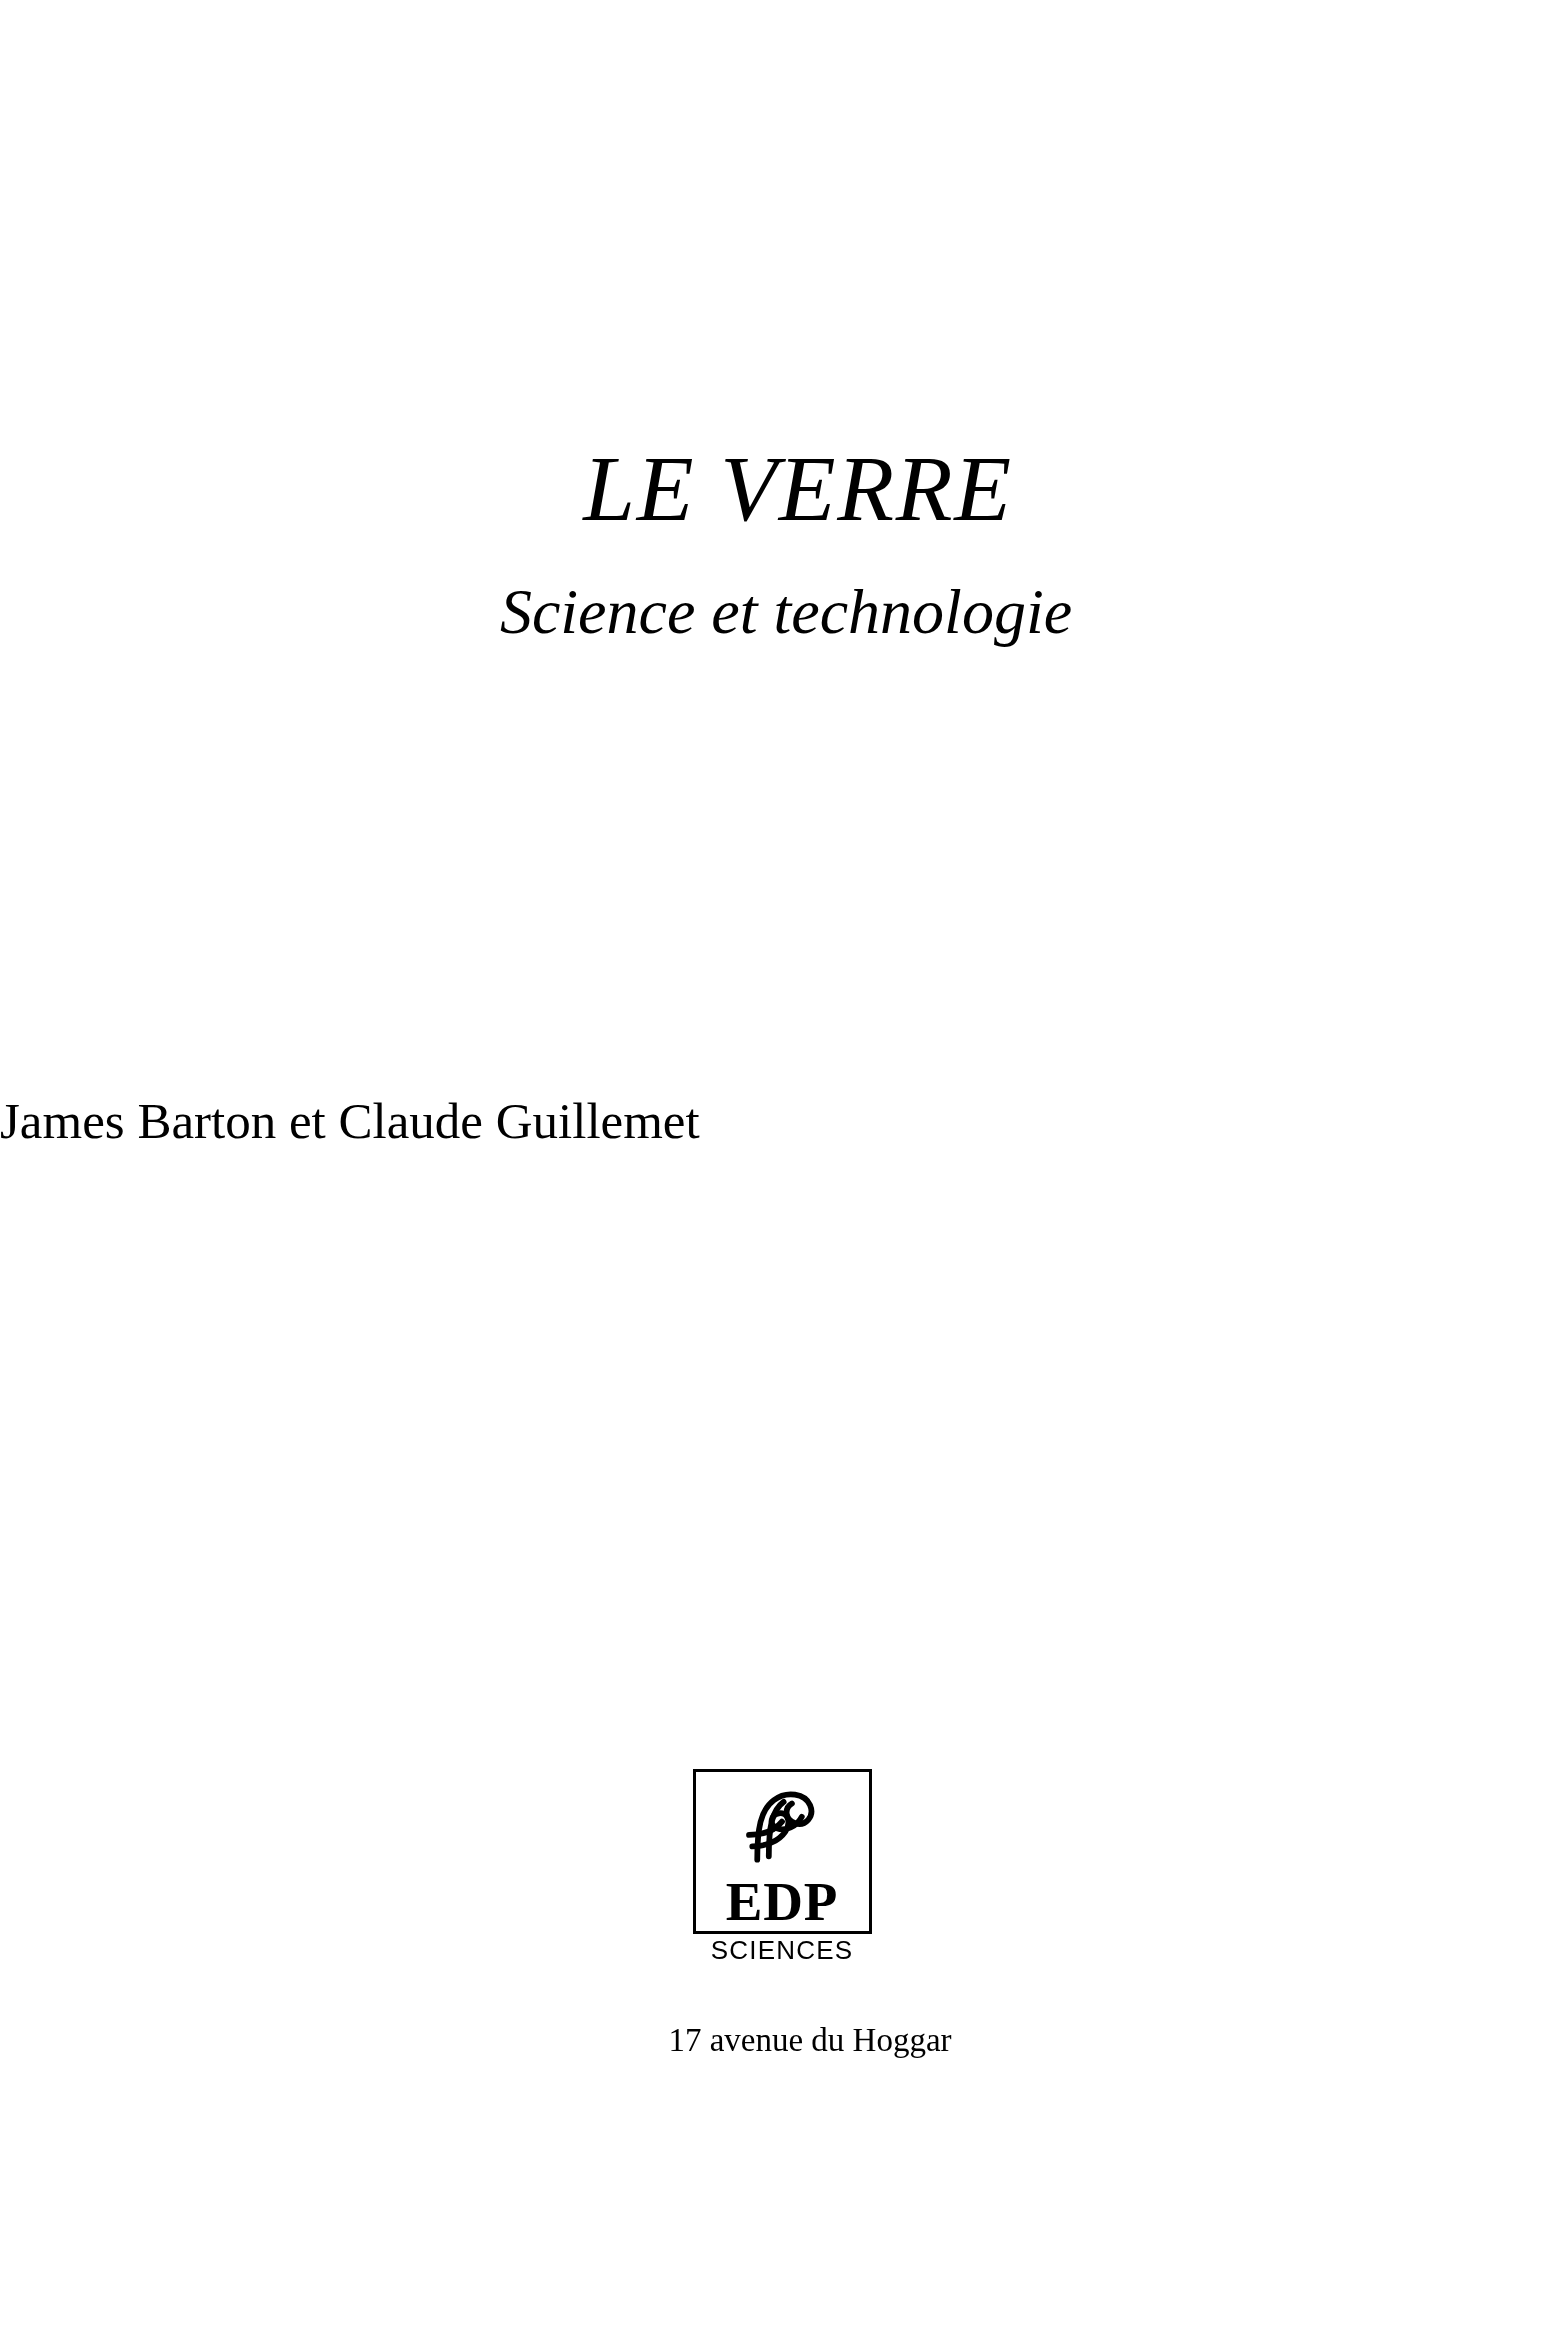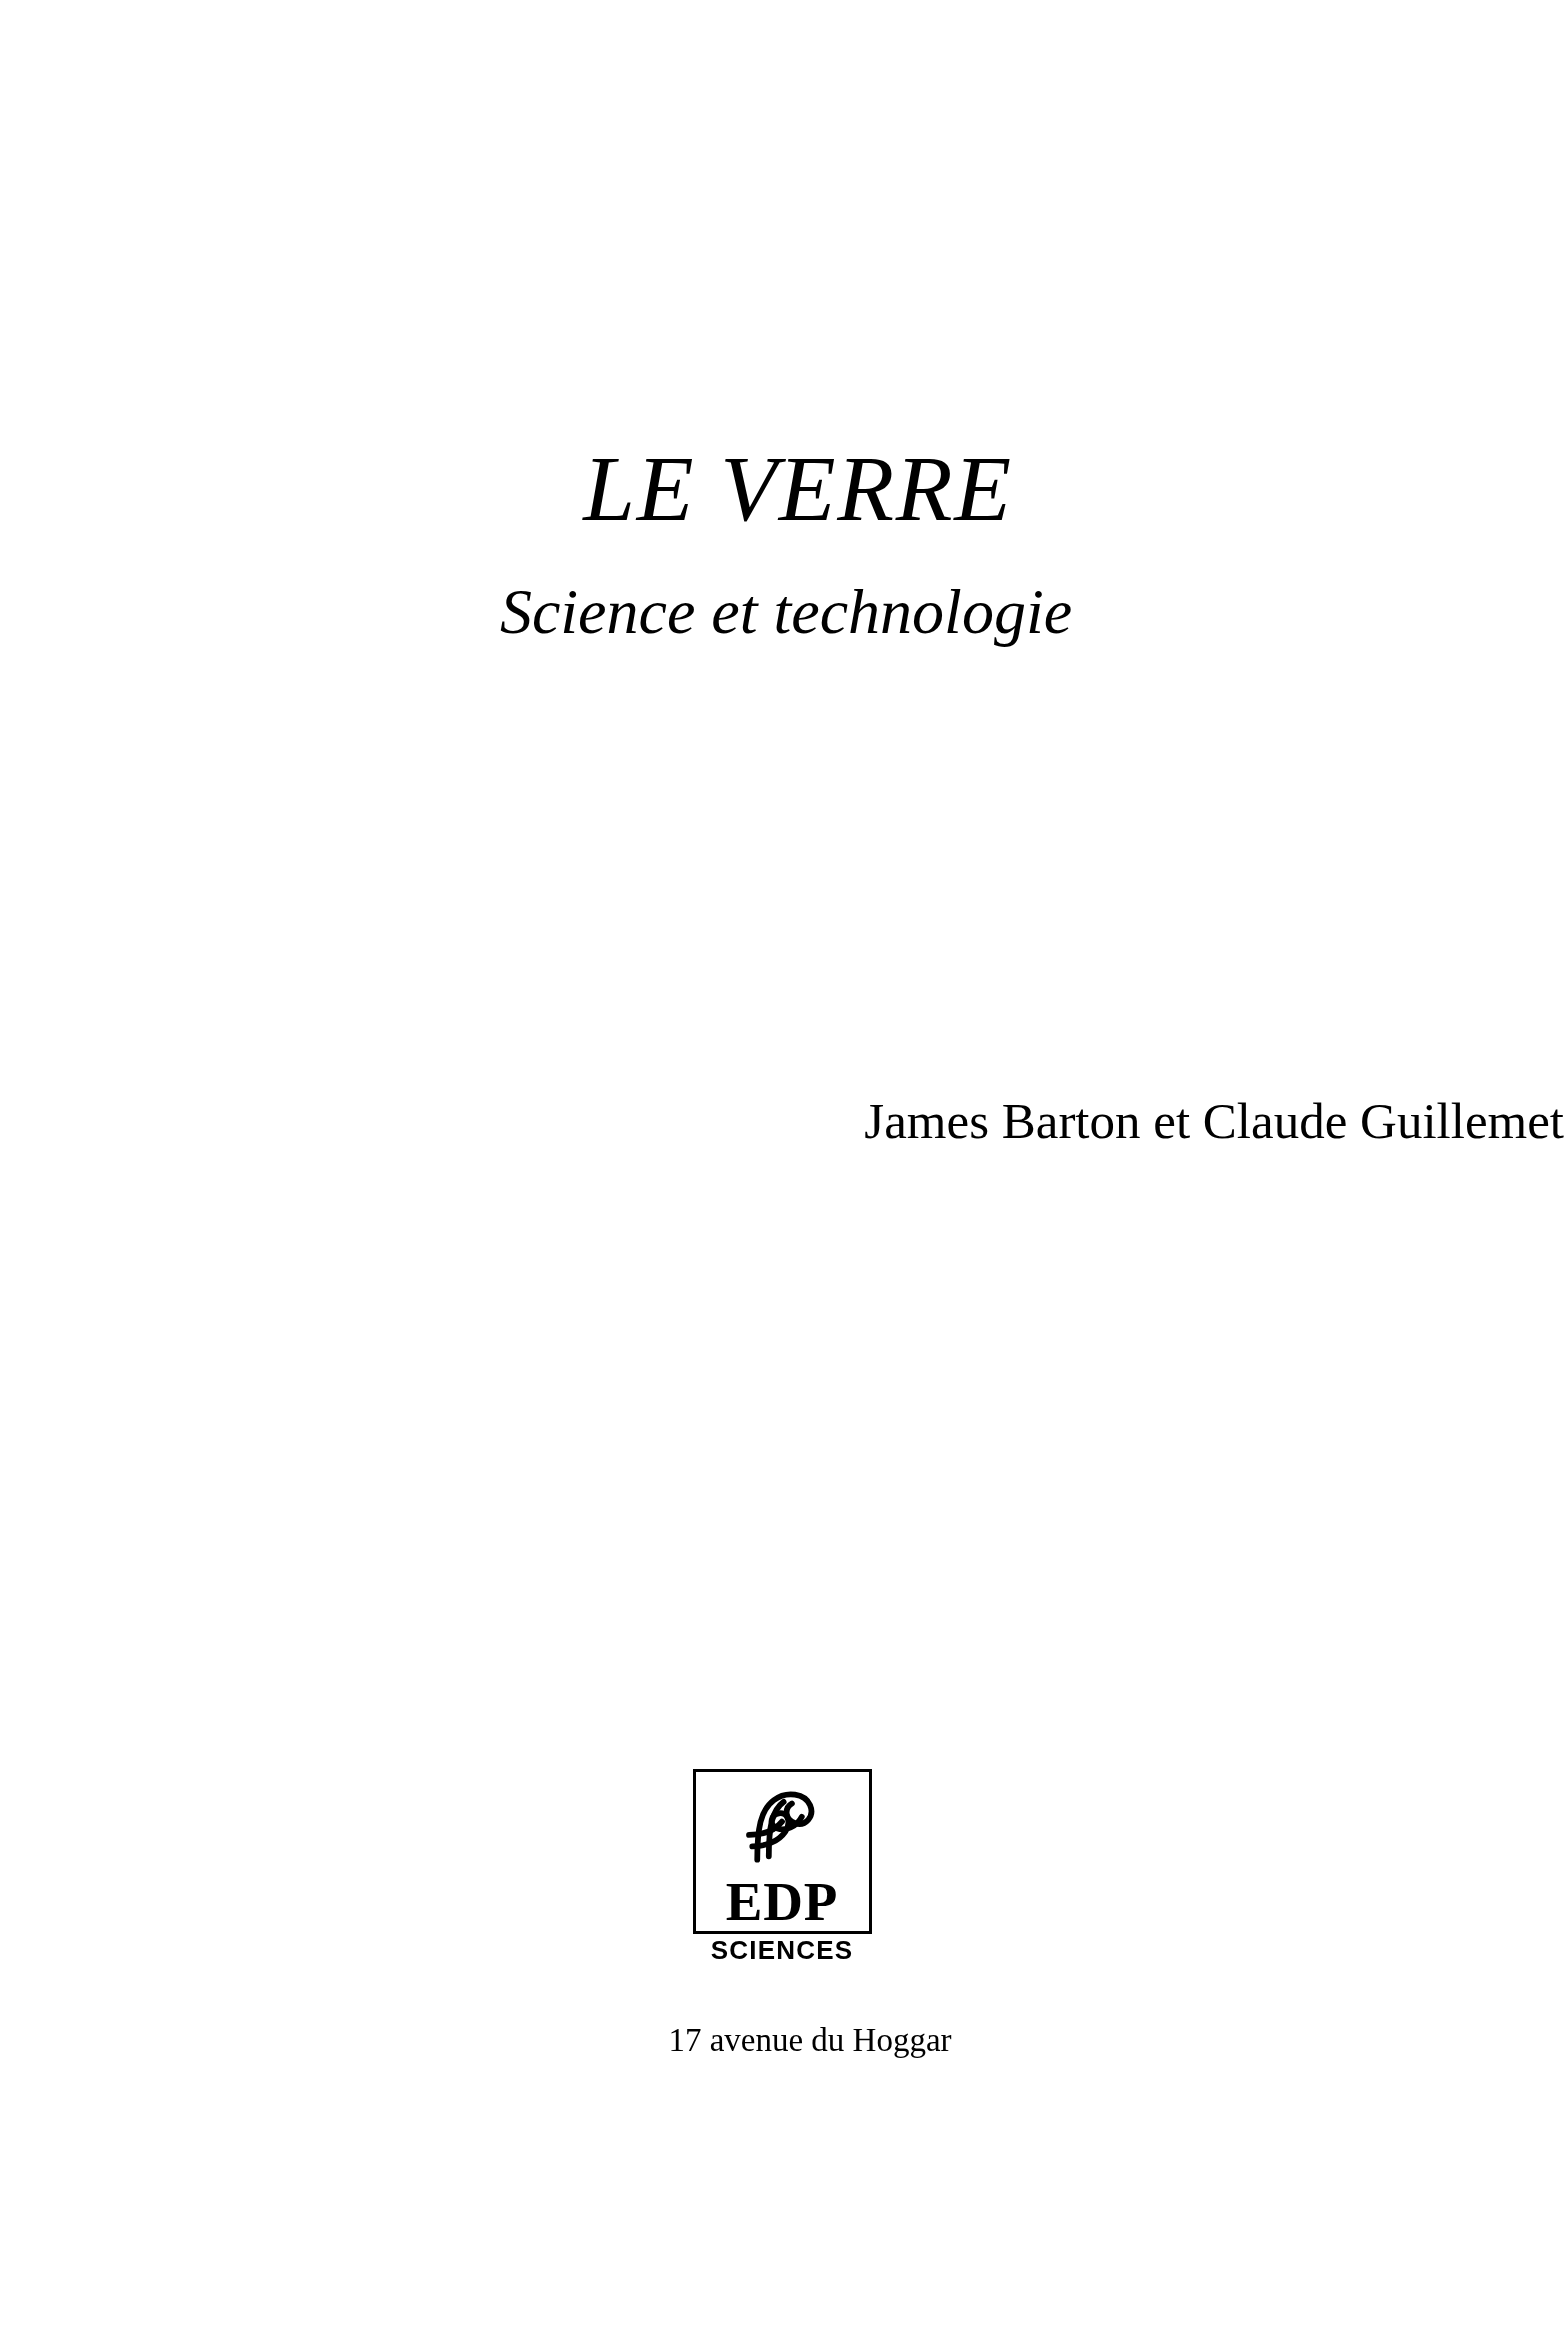--- a/index.html
+++ b/index.html
@@ -50,21 +50,21 @@
     line-height: 1.15;
     margin: 35px 0 0 8px;
   }
 
   
   .authors {
     position: absolute;
     top: 1091px;
     left: 0;
     width: 100%;
-    text-align: right;
+    text-align: left;
     font-family: "Liberation Serif", serif;
     font-size: 51px;
     line-height: 1.2;
   }
 
   
   .logo-wrap {
     position: absolute;
     top: 1769px;
     left: 0;
@@ -102,21 +102,21 @@
     font-family: "Liberation Serif", serif;
     font-weight: bold;
     font-size: 55px;
     line-height: 55px;
     letter-spacing: 0.8px;
   }
 
   .logo-sciences {
     width: 179px;
     font-family: "Liberation Sans", sans-serif;
-    font-weight: bold;
+    font-weight: normal;
     font-size: 26px;
     line-height: 33px;
     letter-spacing: 1.2px;
   }
 
   
   .address {
     position: absolute;
     top: 2017px;
     left: 0;

